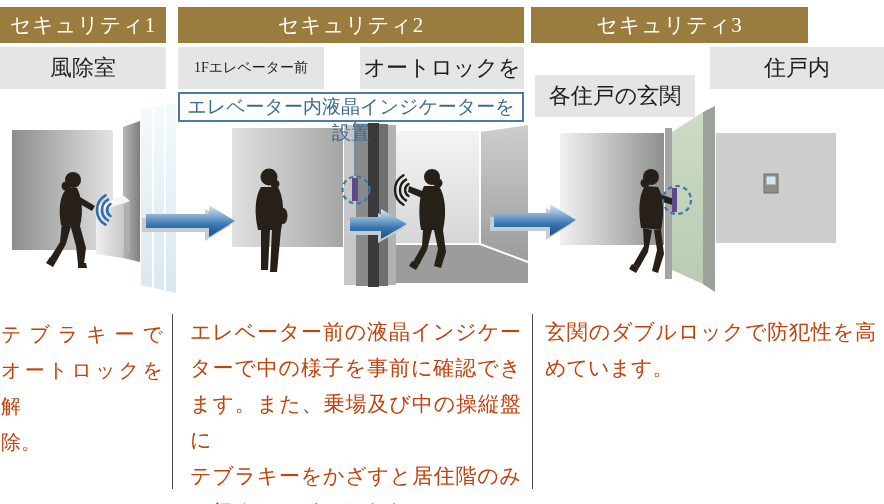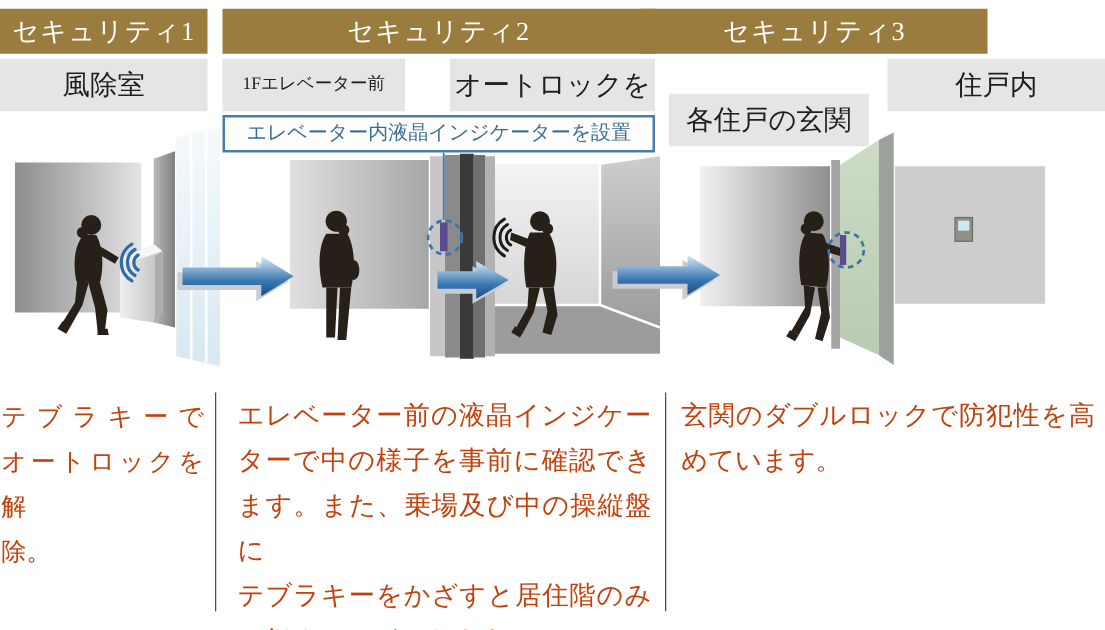--- a/index.html
+++ b/index.html
@@ -6,34 +6,34 @@
   .canvas{
     position:relative;width:884px;height:504px;background:#ffffff;overflow:hidden;
     font-family:"Liberation Serif","DejaVu Serif",serif;
   }
   .bar{
     position:absolute;top:7px;height:36px;background:#9a7c3e;color:#ffffff;
     text-align:center;line-height:36px;font-size:21px;letter-spacing:1px;
   }
   .bar1{left:0;width:166px;}
   .bar2{left:178px;width:346px;}
-  .bar3{left:513px;width:277px;}
+  .bar3{left:531px;width:277px;}
   .lbl{
     position:absolute;top:47px;height:42px;background:#e5e5e5;color:#1e1e1e;
     text-align:center;line-height:42px;font-size:22px;
   }
   .lbl1{left:0;width:166px;}
   .lbl2{left:178px;width:146px;font-size:14px;}
   .lbl3{left:360px;width:164px;}
   .lbl4{left:535px;width:160px;margin-top:28px;}
   .lbl5{left:710px;width:174px;}
   .callout{
     position:absolute;left:178px;top:92px;width:342px;height:26px;
     background:#fdfdfd;border:2px solid #4a7ca6;color:#3b6d92;
-    text-align:center;line-height:26px;font-size:16px;z-index:5;
+    text-align:center;line-height:26px;font-size:19px;z-index:5;
   }
   .scene-svg{position:absolute;left:0;top:0;}
   .desc{position:absolute;color:#c2410c;}
   .desc .ln{font-size:21px;line-height:36px;white-space:nowrap;}
   .col1{left:1px;top:316px;width:162px;}
   .col1 .ln{font-size:20px;}
   .col2{left:190px;top:314px;width:331px;}
   .col3{left:545px;top:314px;width:331px;}
   .jl{text-align:justify;text-align-last:justify;white-space:normal !important;}
   .divider{position:absolute;top:314px;width:1px;height:175px;background:#4d4d4d;}

